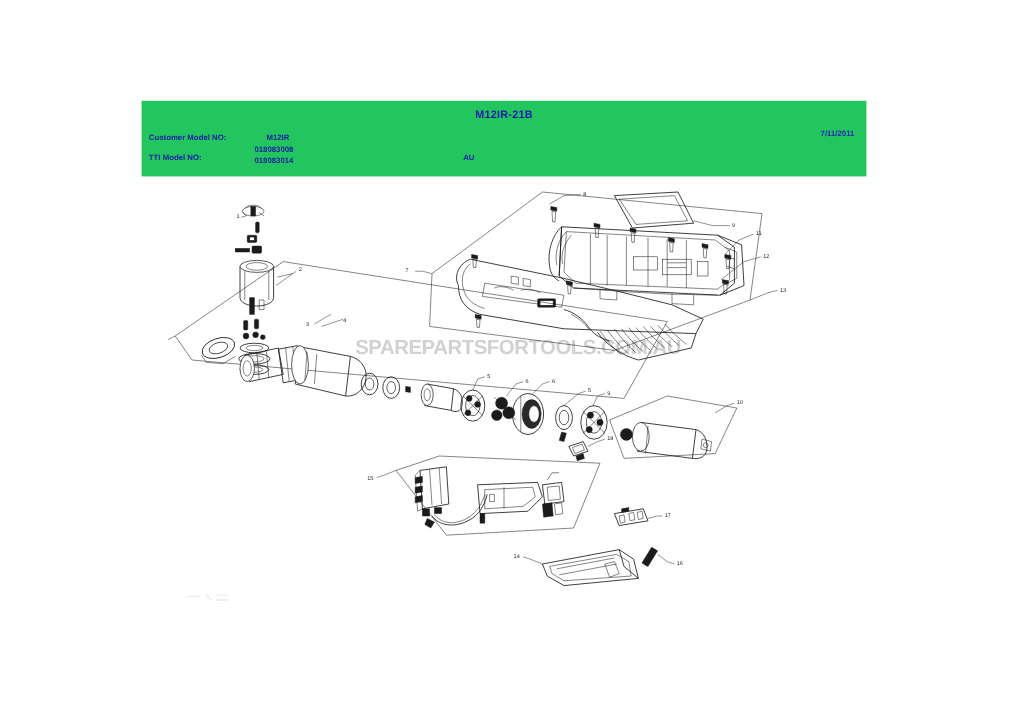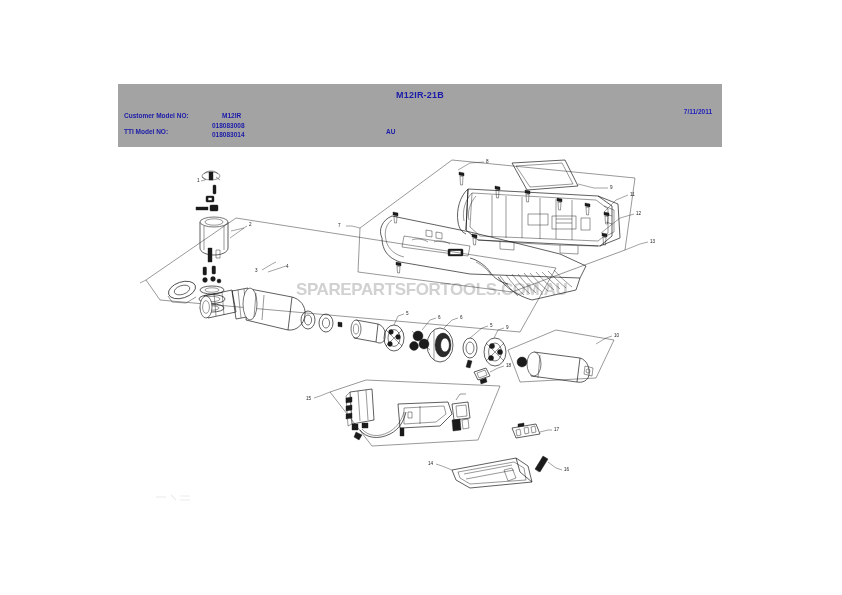--- a/index.html
+++ b/index.html
@@ -23,21 +23,21 @@
     background: #ffffff;
   }
 
   
   #header-block {
     position: absolute;
     left: 118px;
     top: 84px;
     width: 604px;
     height: 63px;
-    background: #a3a3a3;
+    background: #22c55e;
   }
   #title-text {
     position: absolute;
     left: 0;
     top: 6px;
     width: 604px;
     text-align: center;
     color: #1a1aaa;
     font-size: 9px;
     font-weight: bold;

